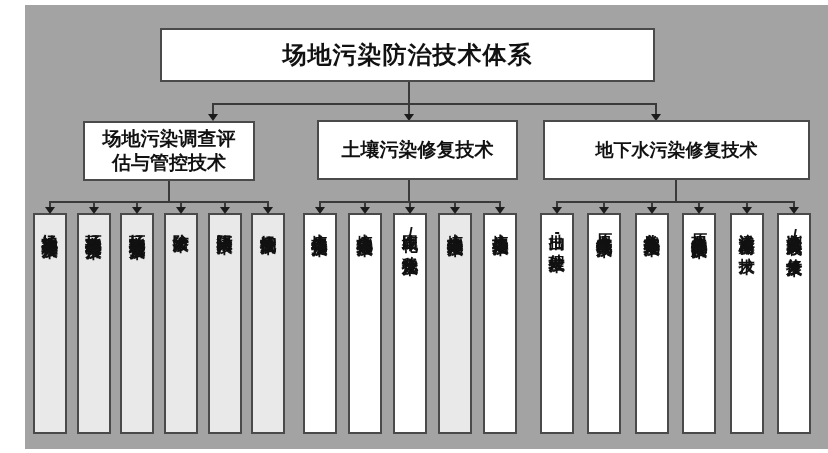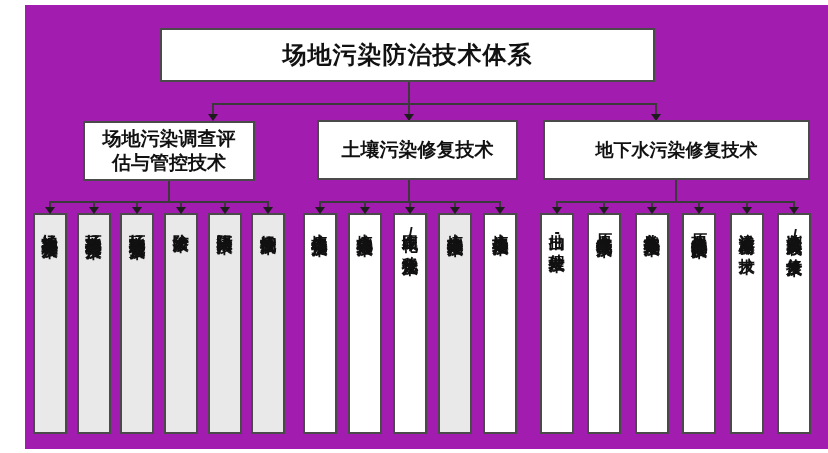--- a/index.html
+++ b/index.html
@@ -1,17 +1,17 @@
 <!DOCTYPE html>
 <html><head>
 <meta charset="utf-8">
 <style>
   html,body{margin:0;padding:0;background:#ffffff;width:828px;height:453px;overflow:hidden;
     font-family:"Liberation Sans","DejaVu Sans",sans-serif;color:#111;}
-  .canvas{position:relative;width:803px;height:444px;margin:5px 12px 0 25px;background:#a21caf;}
+  .canvas{position:relative;width:803px;height:444px;margin:5px 12px 0 25px;background:#a3a3a3;}
 
   
   .node{position:absolute;background:#ffffff;border:2px solid #4a4a4a;box-sizing:border-box;
     display:flex;align-items:center;justify-content:center;text-align:center;font-weight:700;}
   .root-box{left:135px;top:23px;width:495px;height:54px;font-size:24px;letter-spacing:1px;}
   .hdr1{left:58px;top:116px;width:172px;height:60px;font-size:19px;line-height:1.25;}
   .hdr1 .hdr-label{display:block;width:148px;}
   .hdr2{left:292px;top:115px;width:201px;height:60px;font-size:19px;}
   .hdr3{left:518px;top:115px;width:267px;height:60px;font-size:18px;}
 

